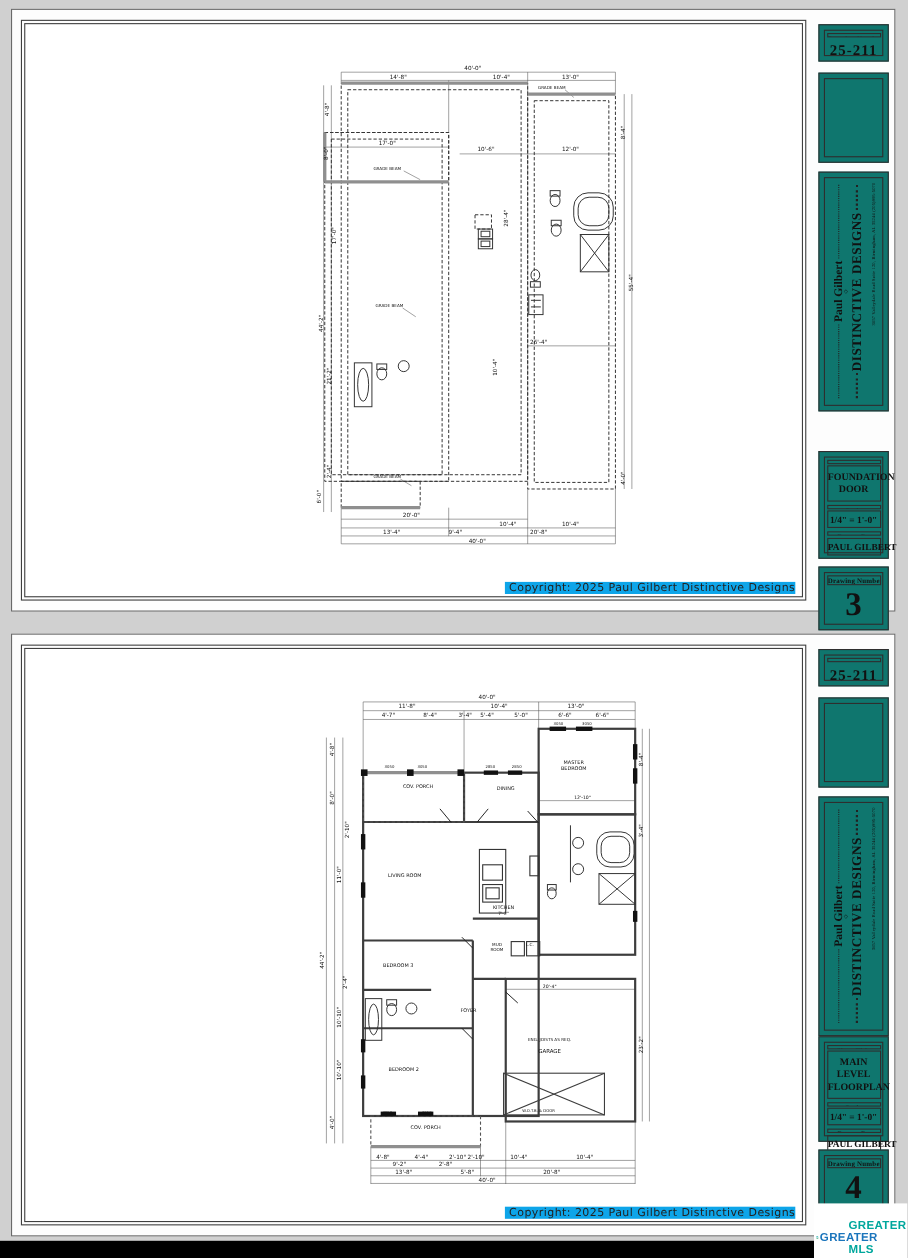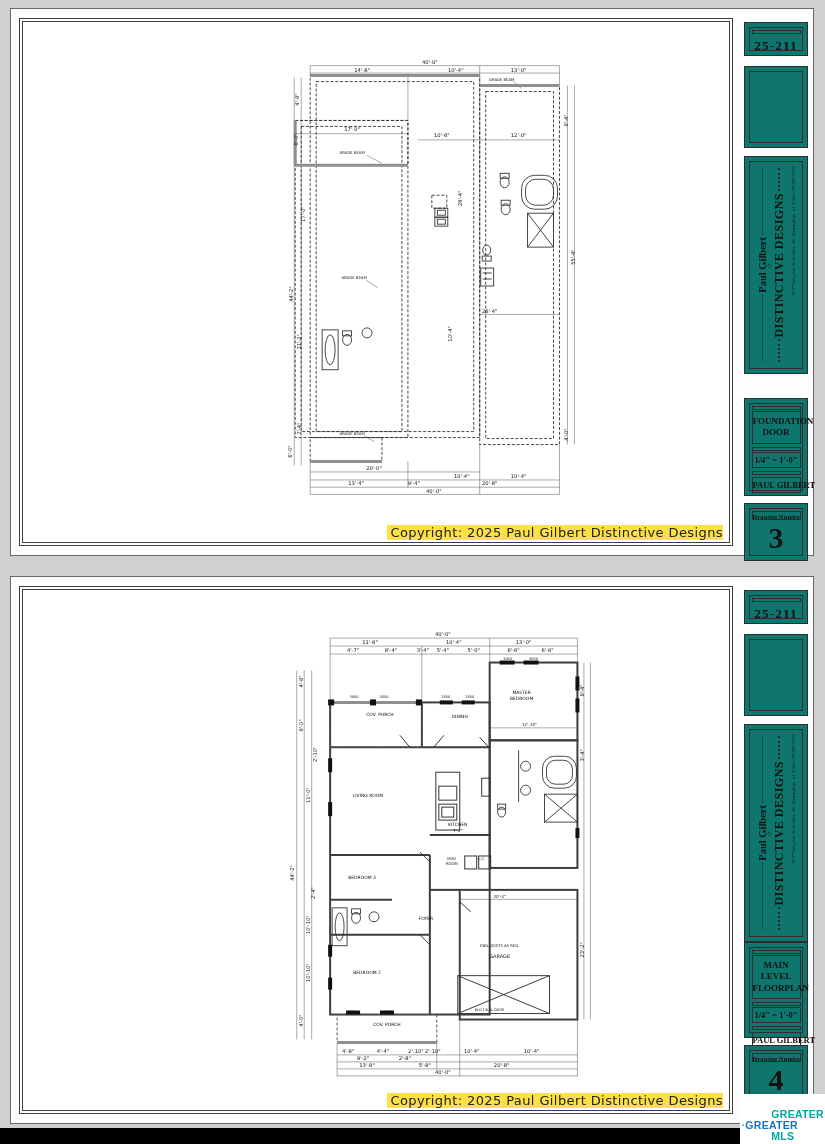--- a/index.html
+++ b/index.html
@@ -14,22 +14,22 @@
   .draw-area{
     position:absolute;left:8px;top:9px;width:714px;height:528px;
     border:1px solid #3f3f3f;padding:2px;box-sizing:border-box;
   }
   .draw-inner{
     width:100%;height:100%;border:1px solid #3f3f3f;box-sizing:border-box;
     position:relative;background:#fff;
   }
   .draw-inner svg{display:block;width:100%;height:100%;}
   .copyright{
-    position:absolute;right:6px;bottom:2px;font-size:13px;letter-spacing:.4px;
-    color:#222;font-family:"DejaVu Sans",sans-serif;white-space:nowrap;background:#fde047;padding-left:4px;text-align:right;
+    position:absolute;right:6px;bottom:2px;font-size:10px;letter-spacing:.4px;
+    color:#222;font-family:"DejaVu Sans",sans-serif;white-space:nowrap;background:#0ea5e9;padding-left:4px;text-align:right;
   }
   .title-col{
     position:absolute;right:5px;top:13px;width:64px;display:flex;flex-direction:column;
   }
   .tb{border:1.6px solid #2e2e2e;background:#0f766e;padding:4px;box-sizing:border-box;}
   .tb-in{border:1px solid #2e2e2e;height:100%;box-sizing:border-box;display:flex;flex-direction:column;}
   .hdr{
     border:1px solid #2e2e2e;margin:1.5px;padding:1px 0;text-align:center;
     font:bold 6.3px "Liberation Serif",serif;letter-spacing:.2px;white-space:nowrap;overflow:hidden;
   }
@@ -203,21 +203,21 @@
             <span class="vtext firm-tagline">DISTINCTIVE DESIGNS</span>
             <div class="frule"></div>
           </div>
           <div class="firm-col">
             <span class="vtext firm-address">3657 Valleydale Road Suite 120, Birmingham, AL 35244   (205)995-5070</span>
           </div>
           <span class="firm-diamond">◇</span>
         </div>
       </div>
     </div>
-    <div class="tb" style="height:98px;margin-top:24px;">
+    <div class="tb" style="height:98px;margin-top:36px;">
       <div class="tb-in">
         <div class="hdr">Sheet Title</div>
         <div class="sheet-title-val">
           <div>FOUNDATION</div>
           <div>DOOR</div>
         </div>
         <div class="hdr">Scale</div>
         <div class="val">1/4" = 1'-0"</div>
         <div class="hdr">Drawn By</div>
         <div class="val">PAUL GILBERT</div>

